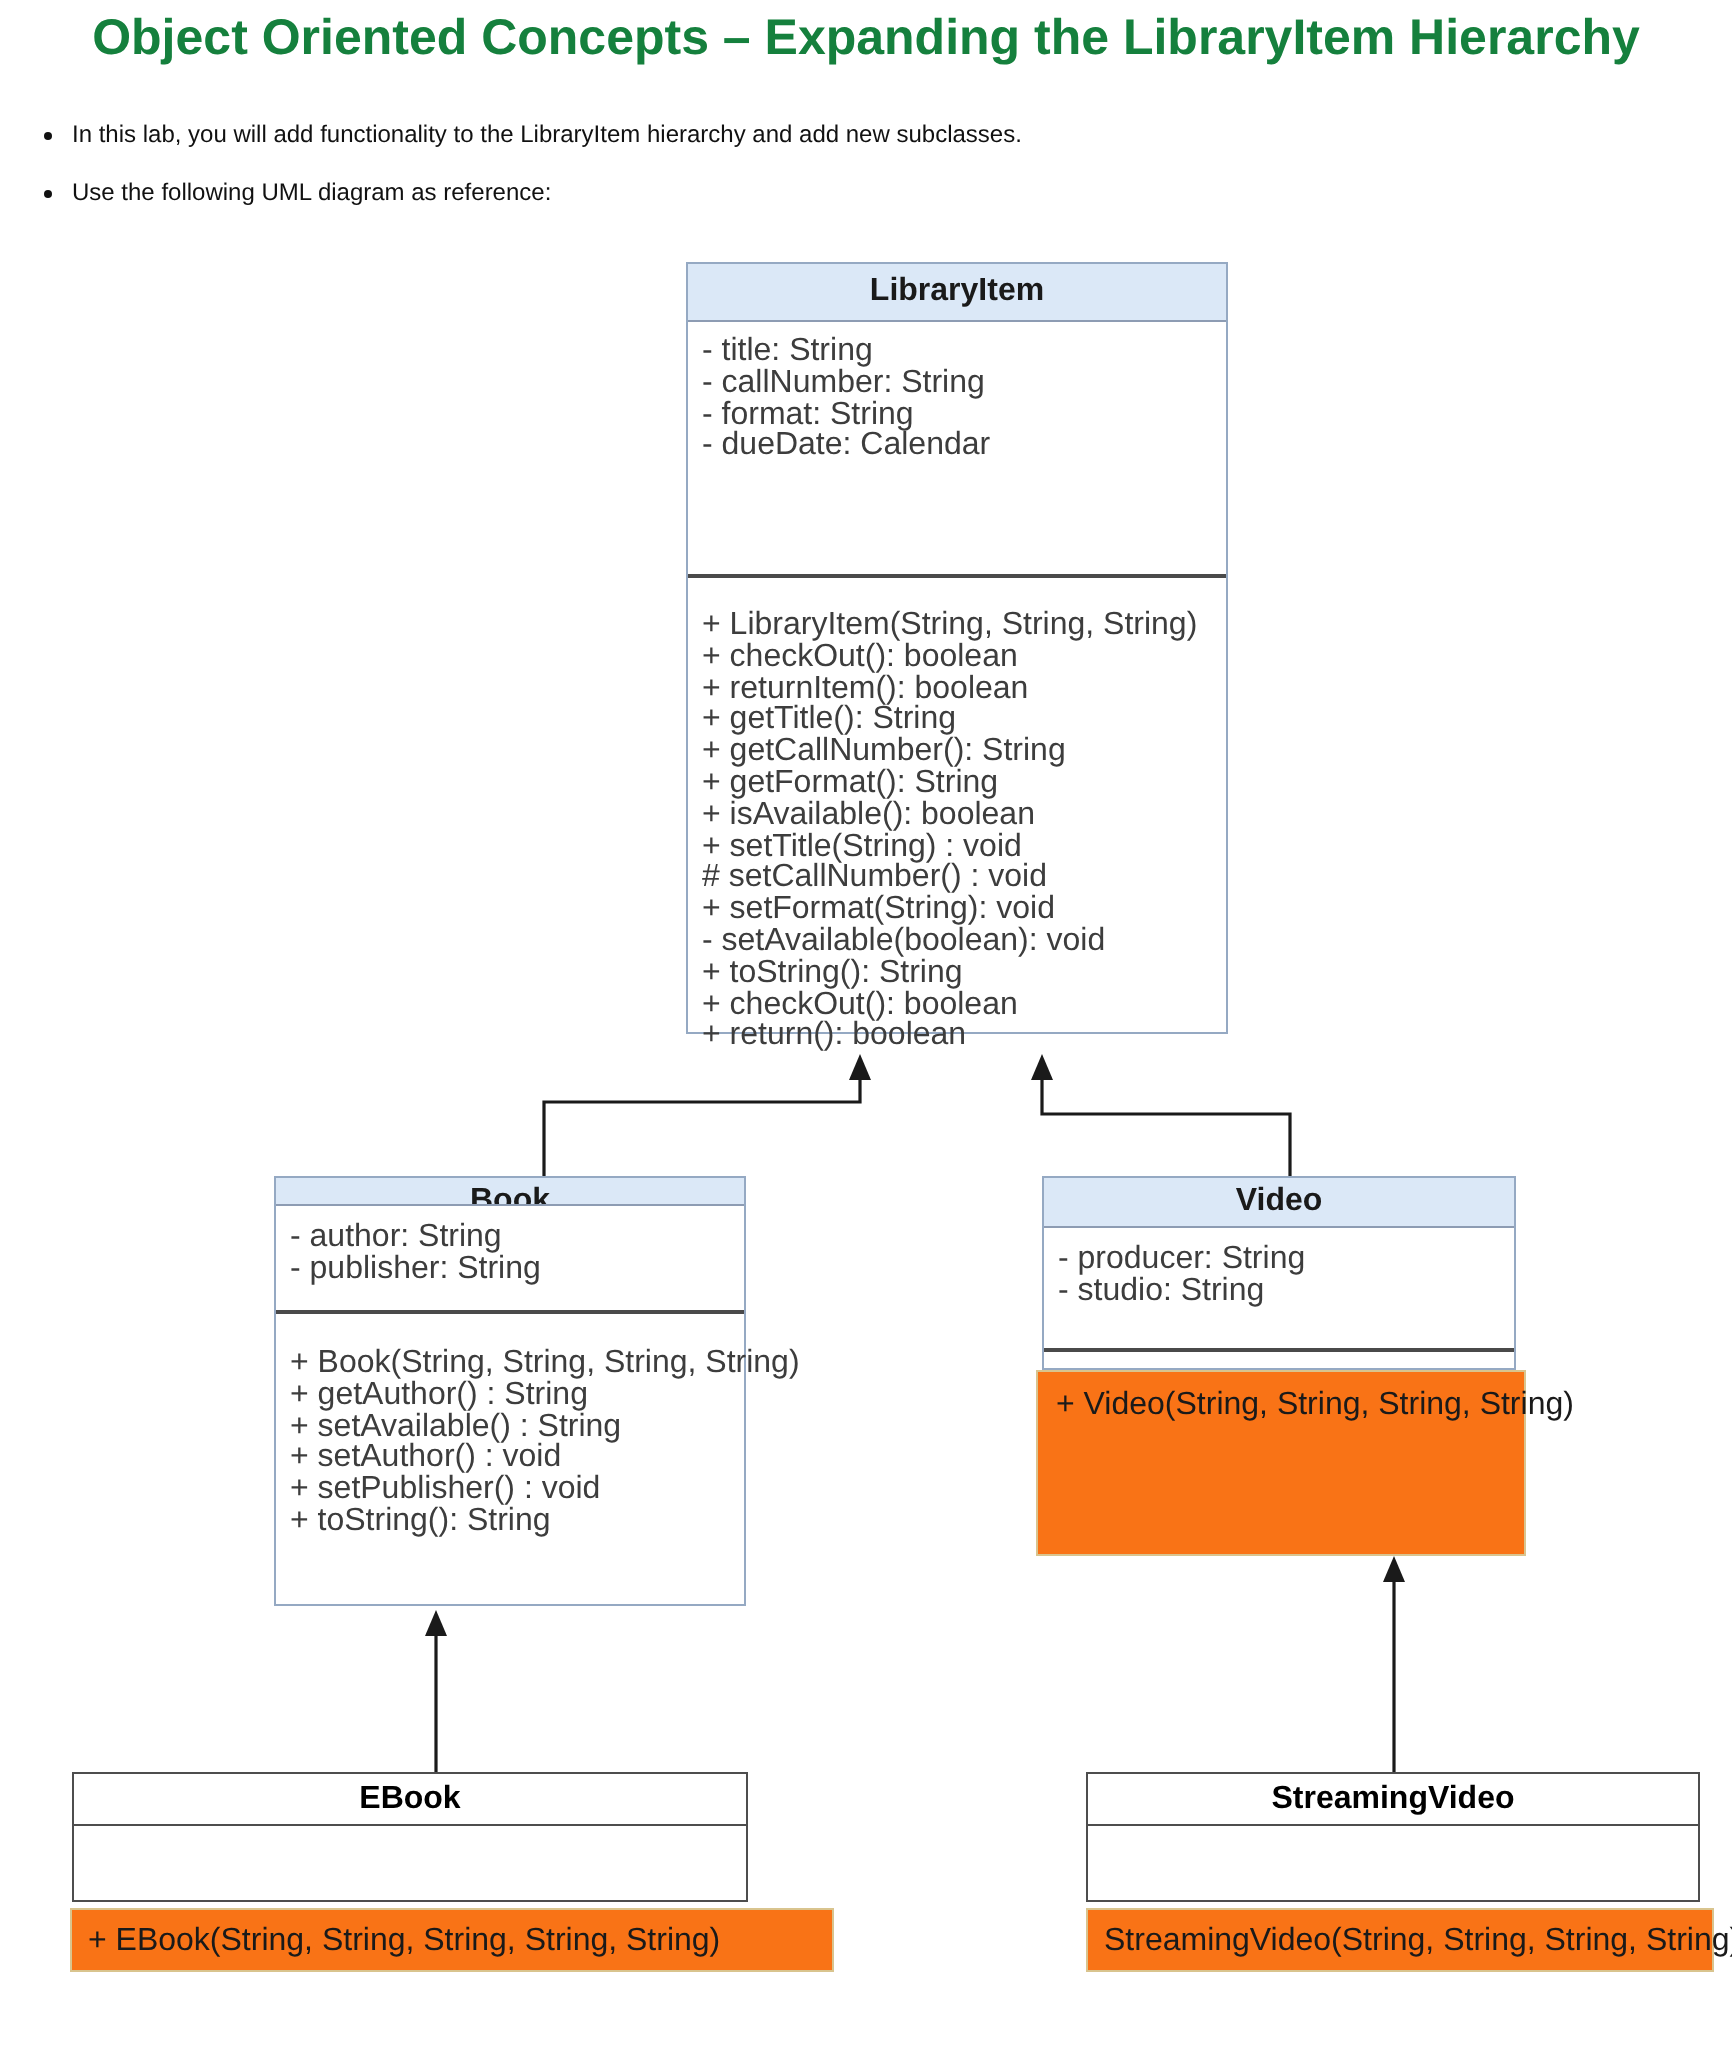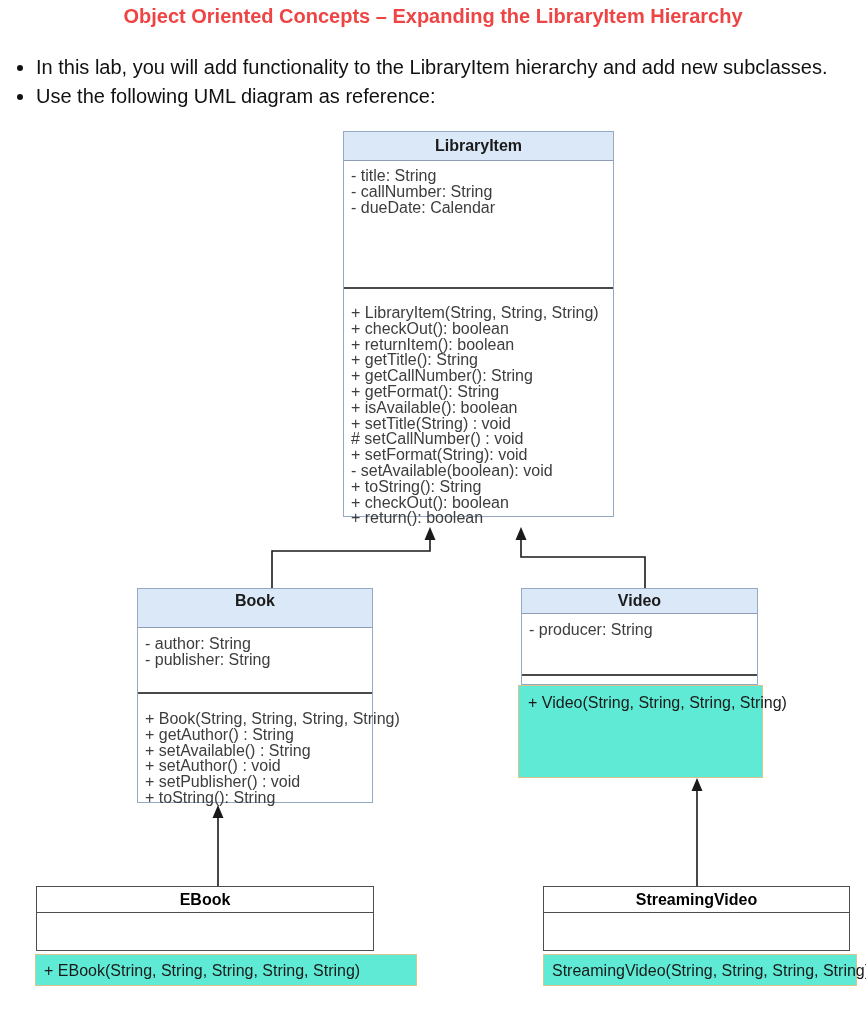--- a/index.html
+++ b/index.html
@@ -2,25 +2,25 @@
 <html><head>
 <meta charset="utf-8">
 <style>
   html,body { margin:0; padding:0; background:#ffffff; }
   .page {
     position:relative; width:866px; height:1024px; background:#ffffff;
     font-family:"Liberation Sans", sans-serif; overflow:hidden; color:#1a1a1a;
   }
   .doc-title {
     position:absolute; top:5px; left:0; width:100%;
-    text-align:center; font-size:20px; font-weight:bold; color:#ef4444;
+    text-align:center; font-size:25px; font-weight:bold; color:#15803d;
   }
   .bullets {
     position:absolute; top:57px; left:14px; margin:0; padding:0 0 0 22px;
-    font-size:20px; color:#111; width:820px;
+    font-size:12px; color:#111; width:820px;
   }
   .bullets li { margin-bottom:8px; line-height:21px; }
 
   
   .cls {
     position:absolute; box-sizing:border-box; background:#fff;
     font-size:16px; color:#3d3d3d;
   }
   .cls.blue  { border:1px solid #95a9c3; }
   .cls.plain { border:1px solid #4d4d4d; }
@@ -30,34 +30,34 @@
   }
   .blue  .hd { background:#dbe8f7; border-bottom:1px solid #8d9cb3; }
   .plain .hd { background:#ffffff; border-bottom:1px solid #4d4d4d; }
   .sec { box-sizing:border-box; }
   .sec div { line-height:15.8px; white-space:nowrap; }
   .divider-dark { border-bottom:2px solid #4a4a4a; }
 
   
   .band {
     position:absolute; box-sizing:border-box;
-    background:#5eead4; border:1px solid #d9c48e;
+    background:#f97316; border:1px solid #d9c48e;
   }
   .band div { line-height:15.8px; white-space:nowrap; }
 
   
   #cls-libraryitem { left:343px; top:131px; width:271px; height:386px; }
   #cls-libraryitem .hd    { height:29px; line-height:28px; }
   #cls-libraryitem .attrs { height:128px; padding:7px 0 0 7px; }
   #cls-libraryitem .mets  { padding:16px 0 0 7px; }
 
   
   #cls-book { left:137px; top:588px; width:236px; height:215px; }
-  #cls-book .hd    { height:39px; line-height:24px; }
-  #cls-book .attrs { height:66px; padding:8px 0 16px 7px; }
+  #cls-book .hd    { height:14px; line-height:24px; }
+  #cls-book .attrs { height:54px; padding:8px 0 16px 7px; }
   #cls-book .mets  { padding:17px 0 0 7px; }
 
   
   #cls-video { left:521px; top:588px; width:237px; height:97px; }
   #cls-video .hd    { height:25px; line-height:24px; }
   #cls-video .attrs { height:62px; padding:8px 0 0 7px; }
   #video-band { left:518px; top:685px; width:245px; height:93px; padding:9px 0 0 9px; }
 
   
   #cls-ebook { left:36px; top:886px; width:338px; height:65px; }
@@ -98,20 +98,21 @@
       <polygon points="218,805 212.5,818 223.5,818"></polygon>
       <polygon points="697,778 691.5,791 702.5,791"></polygon>
     </g>
   </svg>
 
   <div class="cls blue" id="cls-libraryitem">
     <div class="hd">LibraryItem</div>
     <div class="sec attrs divider-dark">
         <div>- title: String</div>
         <div>- callNumber: String</div>
+        <div>- format: String</div>
         <div>- dueDate: Calendar</div>
       </div>
     <div class="sec mets">
         <div>+ LibraryItem(String, String, String)</div>
         <div>+ checkOut(): boolean</div>
         <div>+ returnItem(): boolean</div>
         <div>+ getTitle(): String</div>
         <div>+ getCallNumber(): String</div>
         <div>+ getFormat(): String</div>
         <div>+ isAvailable(): boolean</div>
@@ -138,20 +139,21 @@
         <div>+ setAuthor() : void</div>
         <div>+ setPublisher() : void</div>
         <div>+ toString(): String</div>
       </div>
   </div>
 
   <div class="cls blue" id="cls-video">
     <div class="hd">Video</div>
     <div class="sec attrs divider-dark">
         <div>- producer: String</div>
+        <div>- studio: String</div>
       </div>
   </div>
   <div class="band" id="video-band">
       <div>+ Video(String, String, String, String)</div>
     </div>
 
   <div class="cls plain" id="cls-ebook">
     <div class="hd">EBook</div>
     <div class="sec attrs"></div>
   </div>

